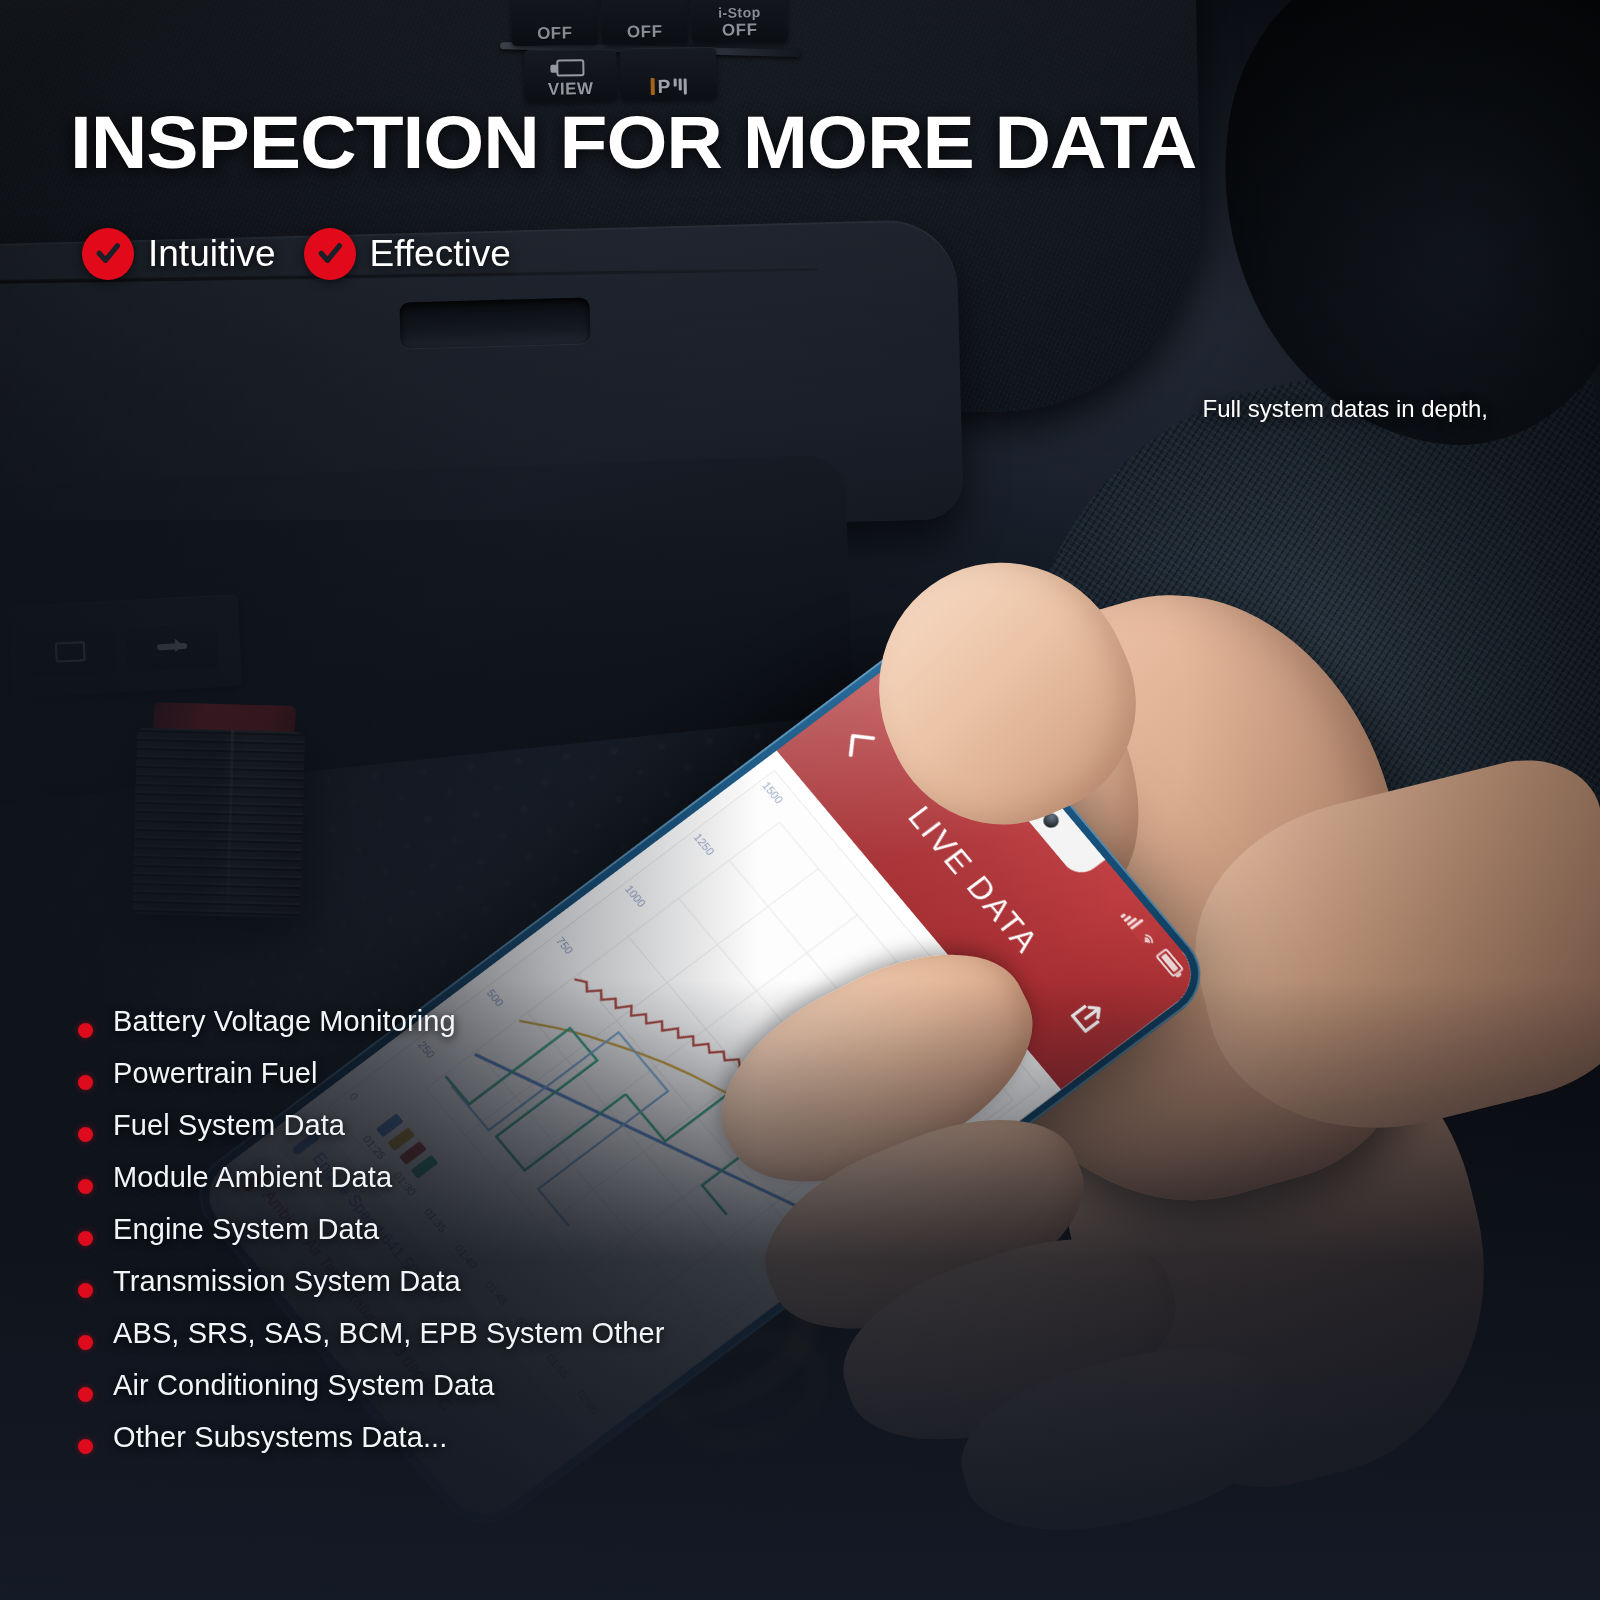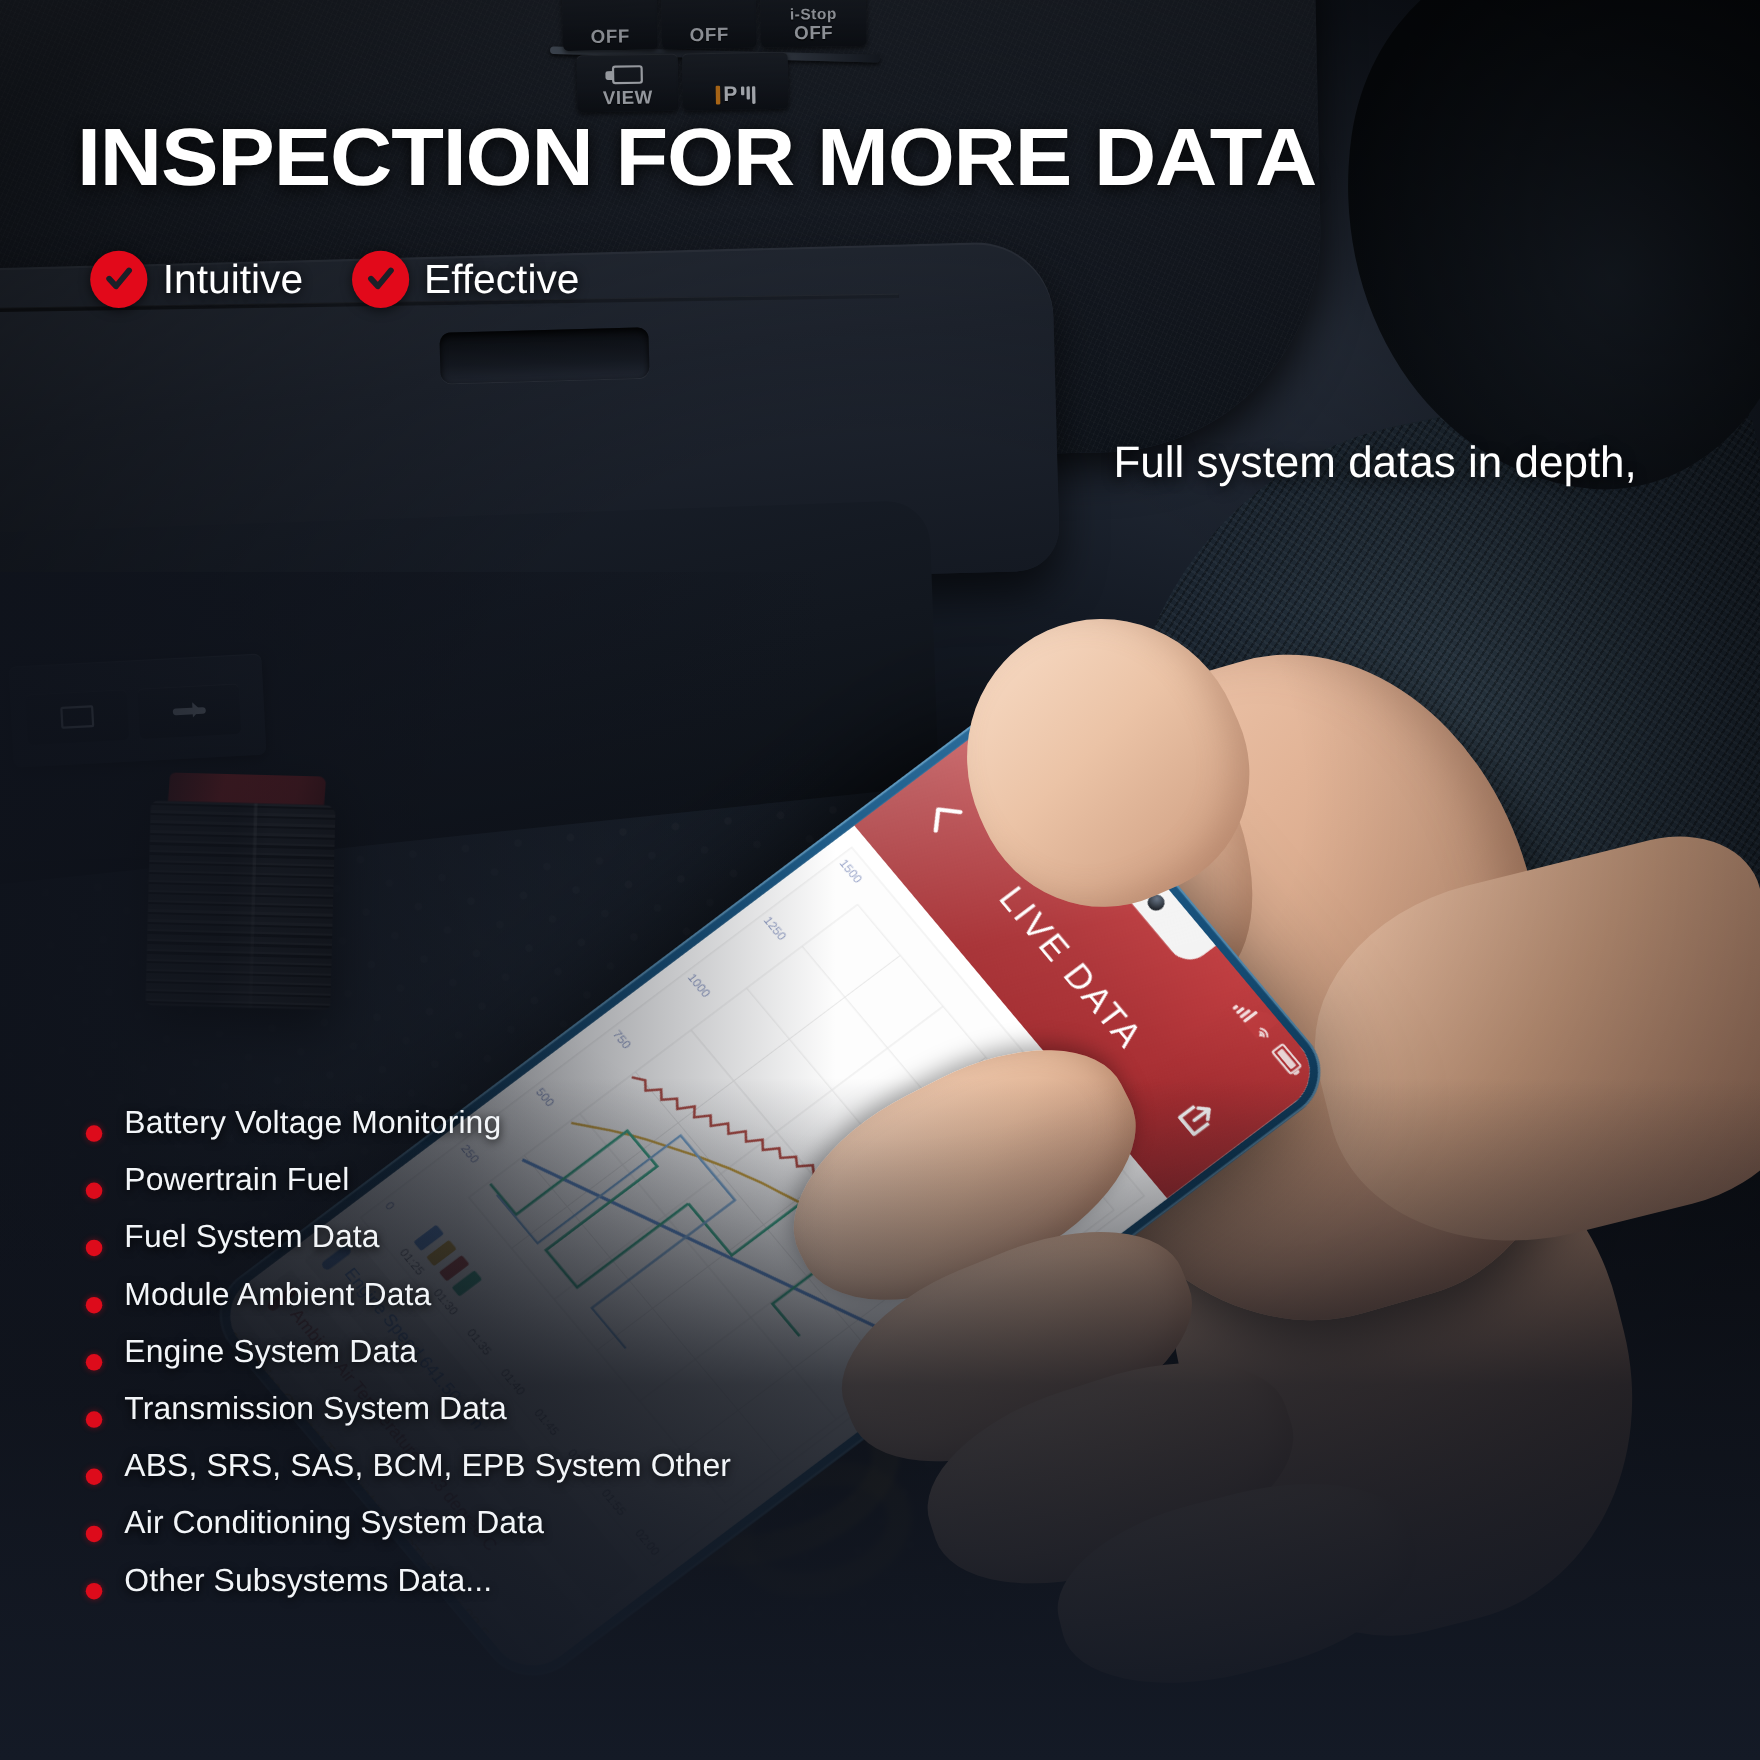--- a/index.html
+++ b/index.html
@@ -246,42 +246,42 @@
     color: #ffffff;
     letter-spacing: -1px;
     white-space: nowrap;
     font-family: "Liberation Sans Narrow", "Liberation Sans", sans-serif;
     transform: scaleX(1.06);
     transform-origin: left center;
     text-shadow: 0 3px 14px rgba(0,0,0,.85), 0 0 2px rgba(0,0,0,.6);
   }
   .badges {
     position: absolute; left: 82px; top: 228px;
-    display: flex; align-items: center; gap: 44px;
+    display: flex; align-items: center; gap: 28px;
   }
   .badge { display: flex; align-items: center; gap: 14px; }
   .badge-circle {
     width: 52px; height: 52px; border-radius: 50%;
     background: #e2091a;
     display: flex; align-items: center; justify-content: center;
     box-shadow: 0 2px 10px rgba(0,0,0,.6);
     flex: none;
   }
   .badge-check { width: 30px; height: 30px; display:block; }
   .badge-label {
     color: #ffffff; font-size: 37px; font-weight: 400;
     text-shadow: 0 2px 10px rgba(0,0,0,.9);
     white-space: nowrap;
   }
 
   .tagline {
     position: absolute; right: 112px; top: 392px;
     text-align: right;
     color: #ffffff;
-    font-size: 40px;
+    font-size: 24px;
     line-height: 1.45;
     text-shadow: 0 2px 12px rgba(0,0,0,.95);
     white-space: nowrap;
   }
 
   
   .bullets {
     position: absolute; left: 78px; top: 1005px;
     display: flex; flex-direction: column; gap: 19px;
   }

